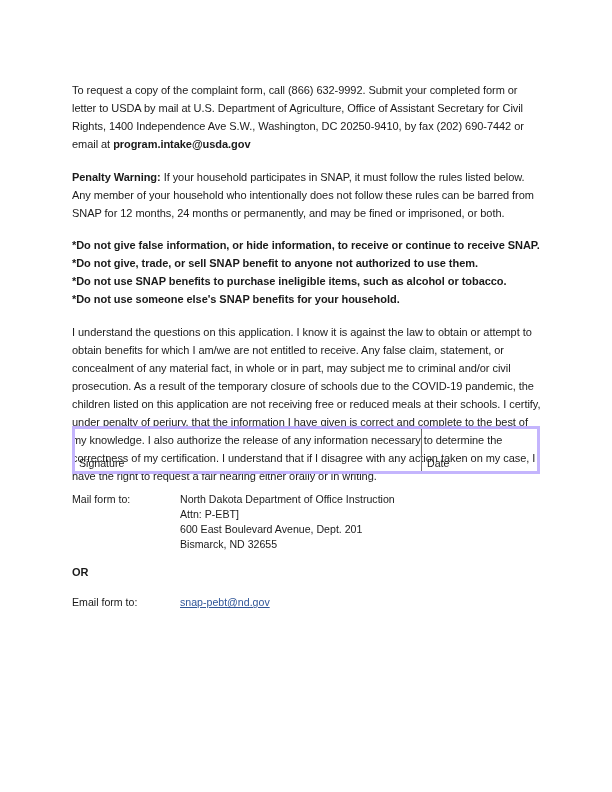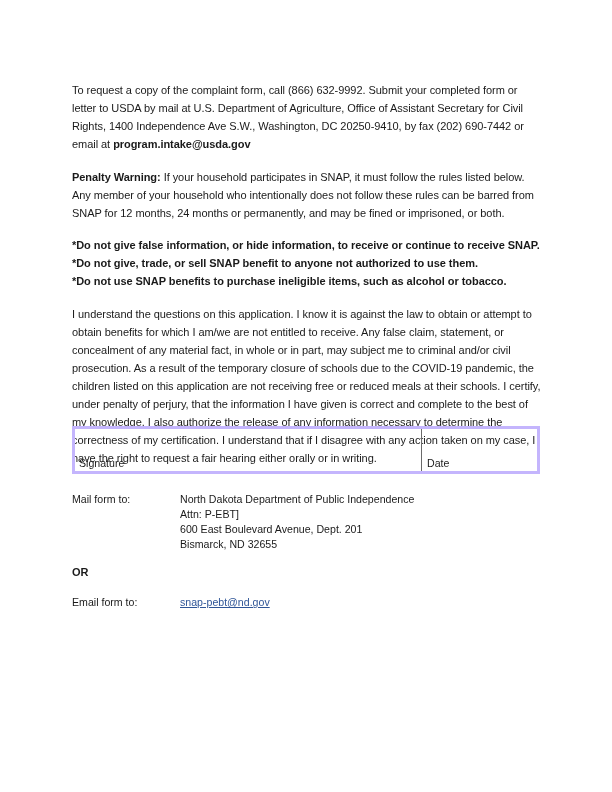--- a/index.html
+++ b/index.html
@@ -115,35 +115,36 @@
   </p>
 
   <p class="para">
     <b>Penalty Warning:</b><span> If your household participates in SNAP, it must follow the rules listed below. Any member of your household who intentionally does not follow these rules can be barred from SNAP for 12 months, 24 months or permanently, and may be fined or imprisoned, or both.</span>
   </p>
 
   <div class="rules">
     <p class="rule">*Do not give false information, or hide information, to receive or continue to receive SNAP.</p>
     <p class="rule">*Do not give, trade, or sell SNAP benefit to anyone not authorized to use them.</p>
     <p class="rule">*Do not use SNAP benefits to purchase ineligible items, such as alcohol or tobacco.</p>
+    <p class="rule">*Do not use someone else's SNAP benefits for your household.</p>
   </div>
 
   <p class="para">I understand the questions on this application. I know it is against the law to obtain or attempt to obtain benefits for which I am/we are not entitled to receive. Any false claim, statement, or concealment of any material fact, in whole or in part, may subject me to criminal and/or civil prosecution. As a result of the temporary closure of schools due to the COVID-19 pandemic, the children listed on this application are not receiving free or reduced meals at their schools. I certify, under penalty of perjury, that the information I have given is correct and complete to the best of my knowledge. I also authorize the release of any information necessary to determine the correctness of my certification. I understand that if I disagree with any action taken on my case, I have the right to request a fair hearing either orally or in writing.</p>
 </div>
 
 <div class="sigbox">
   <div class="sig-divider"></div>
   <span class="sig-label">Signature</span>
   <span class="date-label">Date</span>
 </div>
 
 <div class="mail">
   <span class="row-label">Mail form to:</span>
   <div class="row-value">
-    <div>North Dakota Department of Public Independence</div>
+    <div>North Dakota Department of Office Instruction</div>
     <div>Attn: P-EBT]</div>
     <div>600 East Boulevard Avenue, Dept. 201</div>
     <div>Bismarck, ND 32655</div>
   </div>
 </div>
 
 <div class="or">OR</div>
 
 <div class="email">
   <span class="row-label">Email form to:</span>

